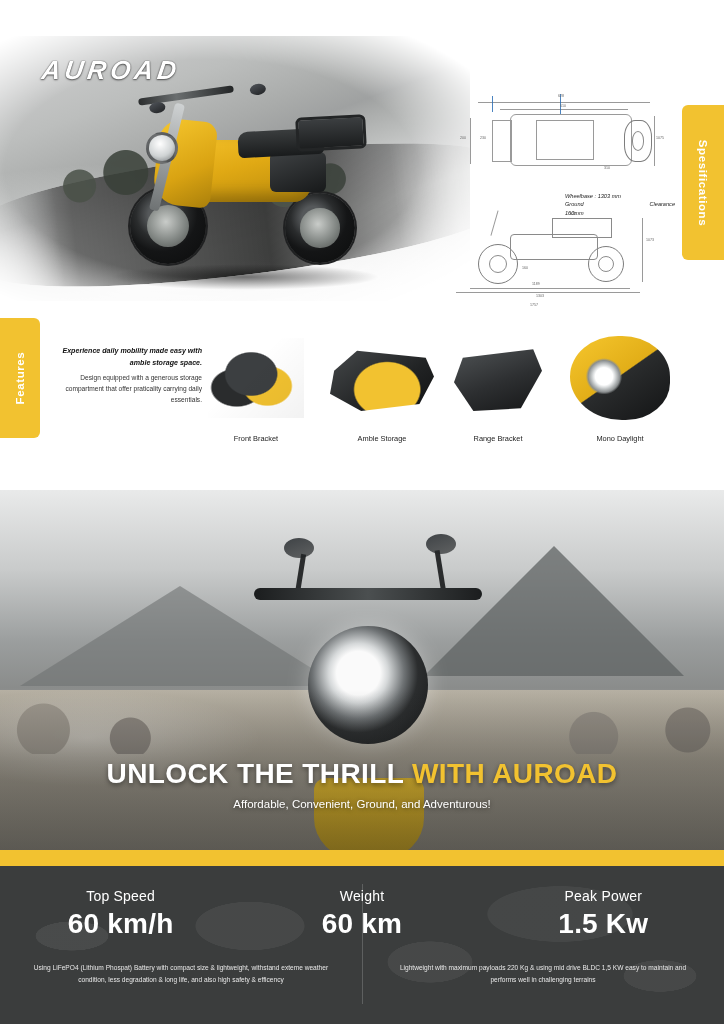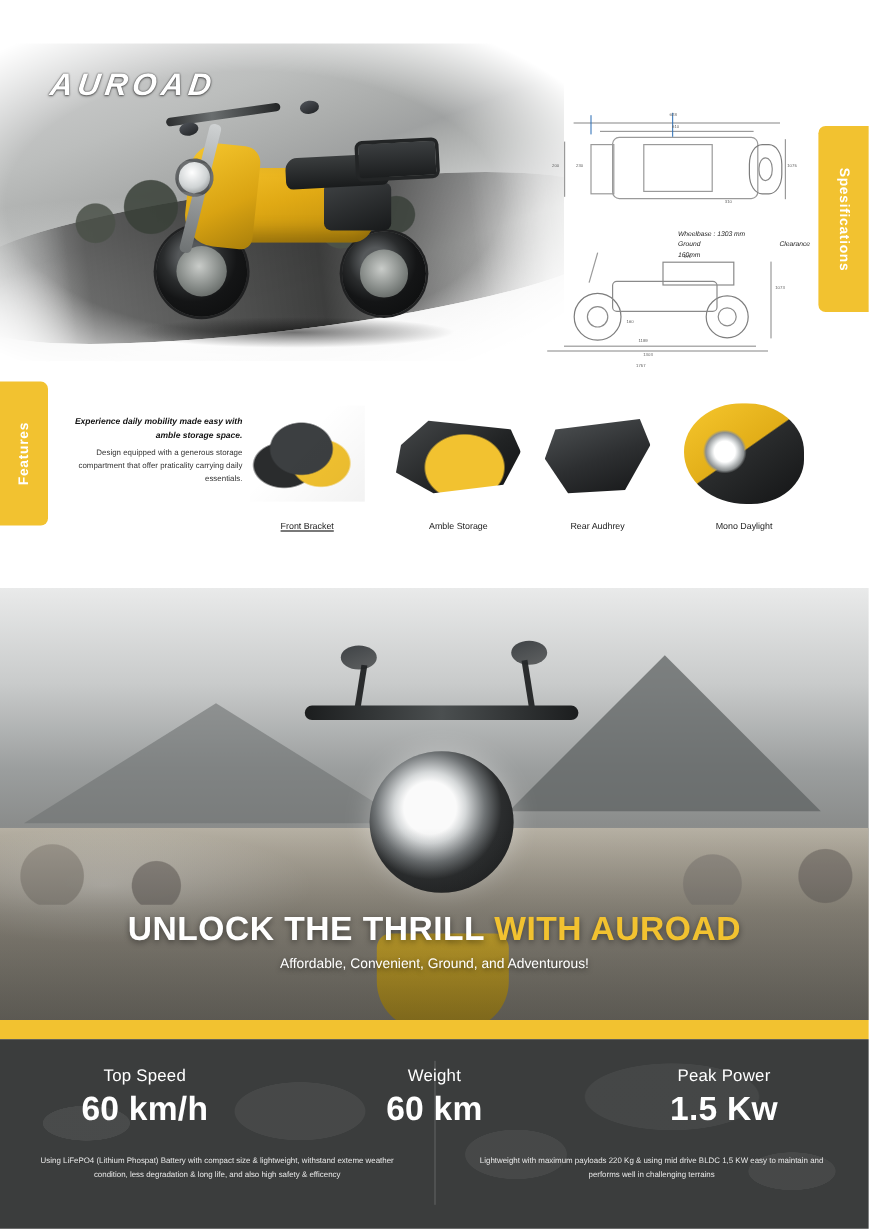--- a/index.html
+++ b/index.html
@@ -371,21 +371,21 @@
     width: 112px;
     height: 92px;
     margin: 0 auto;
     position: relative;
   }
   .feat-caption {
     font-size: 7.4px;
     color: #222;
     margin-top: 10px;
   }
-  .feat-item.i1 { left: 196px; top: 20px; text-decoration: underline; }
+  .feat-item.i1 { left: 196px; top: 20px; }
   .feat-item.i2 { left: 322px; top: 20px; }
   .feat-item.i3 { left: 438px; top: 20px; }
   .feat-item.i4 { left: 560px; top: 20px; }
 
   
   .part-bracket {
     position: absolute;
     inset: 6px 8px;
     background:
       linear-gradient(135deg, rgba(0,0,0,0) 40%, rgba(0,0,0,.05) 100%),
@@ -741,21 +741,21 @@
       <div class="feat-img">
         <div class="part-storage"></div>
       </div>
       <div class="feat-caption">Amble Storage</div>
     </div>
 
     <div class="feat-item i3">
       <div class="feat-img">
         <div class="part-rear"></div>
       </div>
-      <div class="feat-caption">Rear Audhrey</div>
+      <div class="feat-caption">Range Bracket</div>
     </div>
 
     <div class="feat-item i4">
       <div class="feat-img">
         <div class="part-light"></div>
       </div>
       <div class="feat-caption">Mono Daylight</div>
     </div>
   </div>
 

